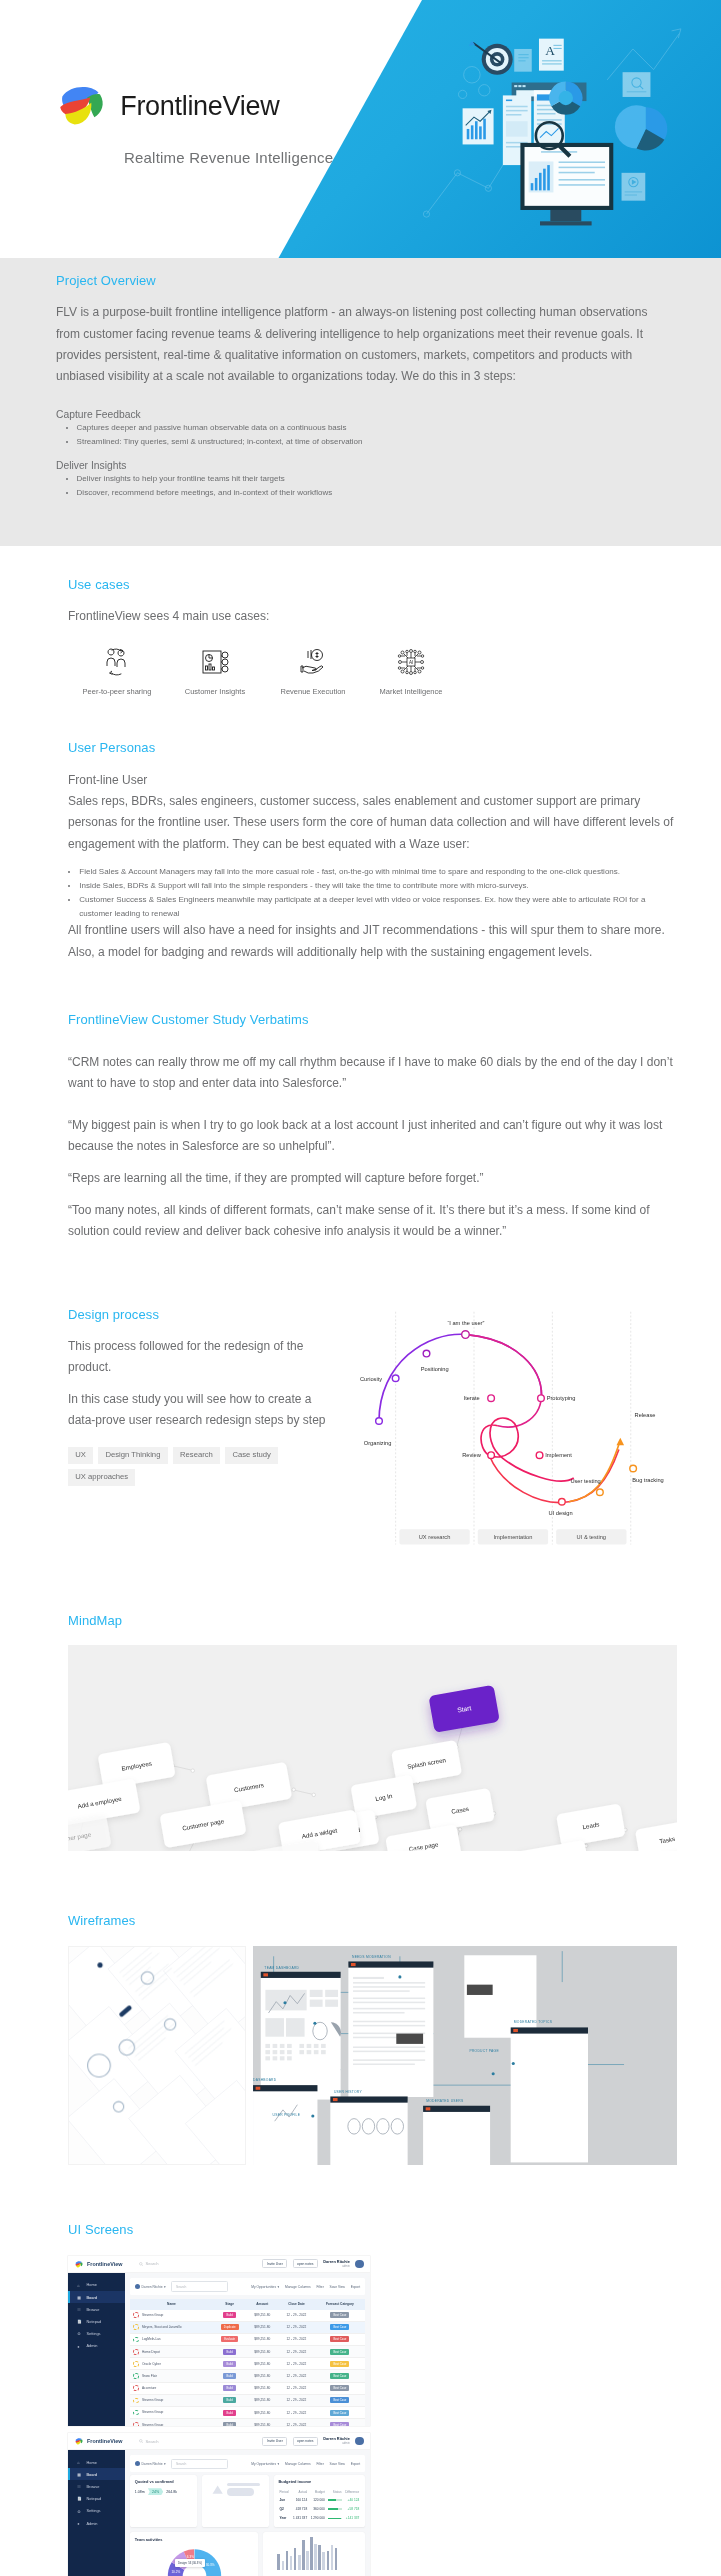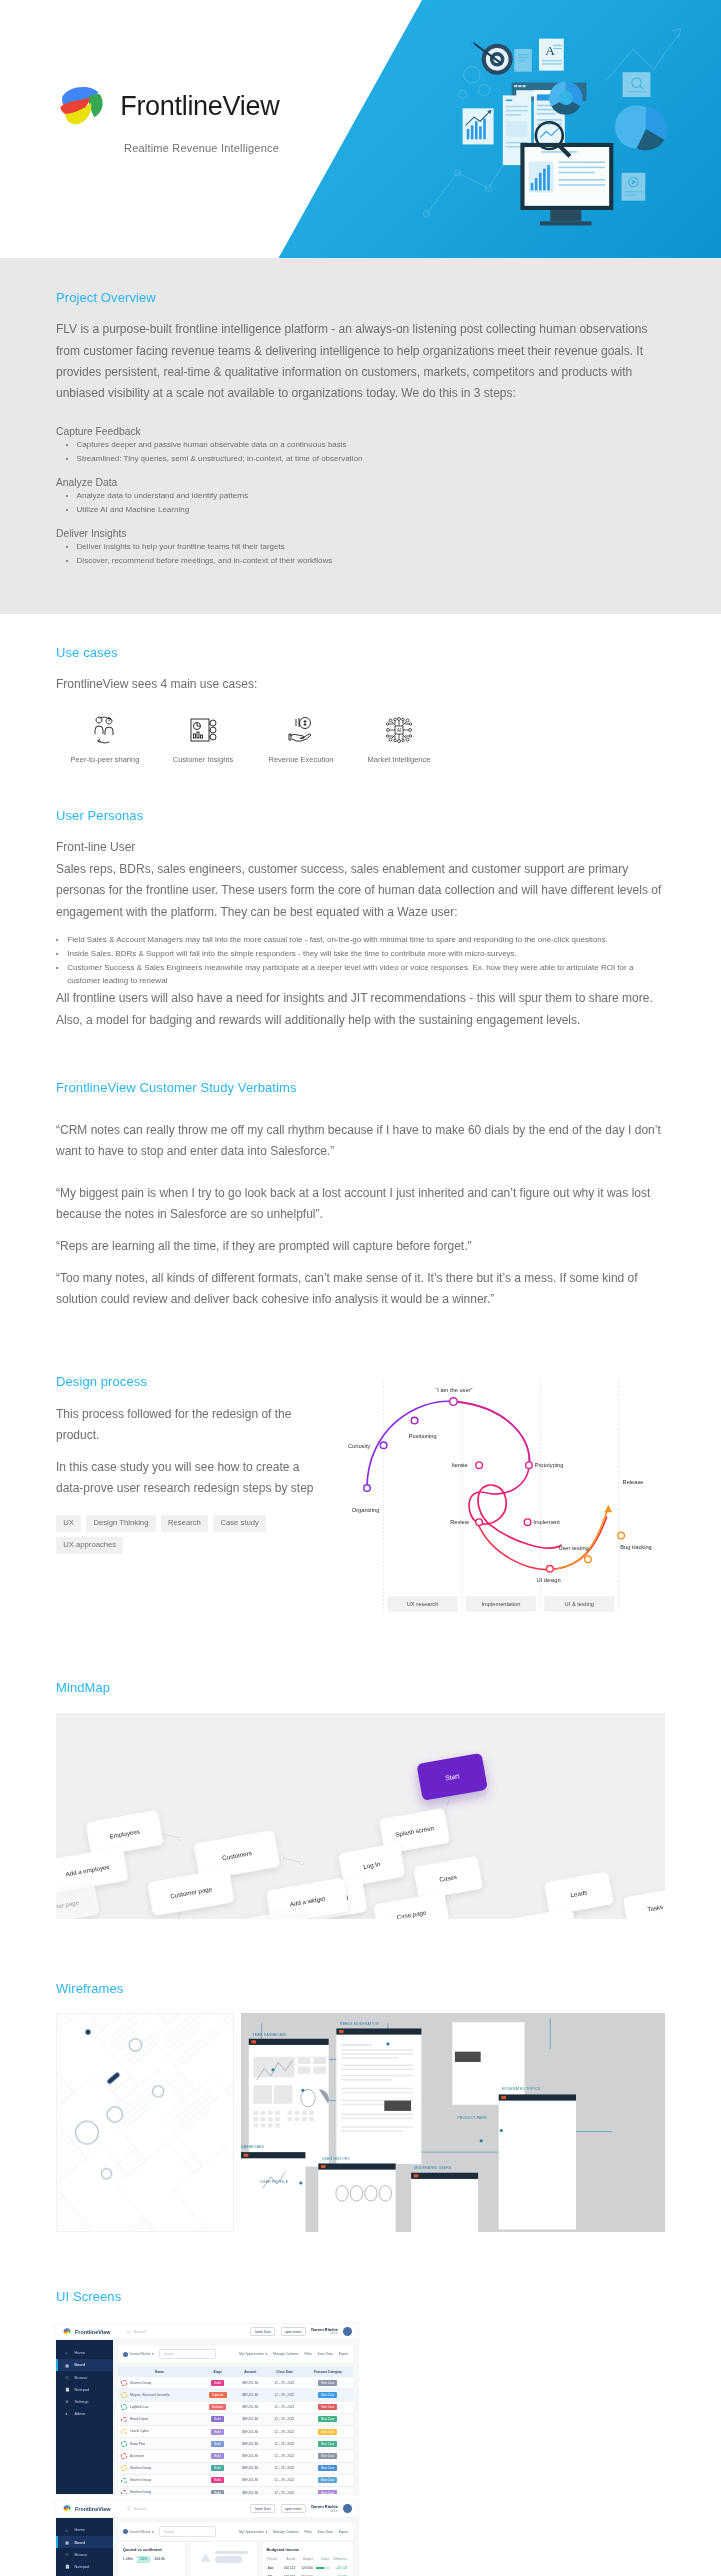--- a/index.html
+++ b/index.html
@@ -35,36 +35,36 @@
     position: absolute; left: 52px; top: 80px; z-index: 5;
     display: flex; flex-direction: column; align-items: flex-start;
   }
   .brand-row { display: flex; align-items: center; gap: 7.2px; }
   .brand-logo { width: 61px; height: 52px; position: relative; }
   .brand-name {
     font-size: 27px; color: #1c1c1c; letter-spacing: -0.3px;
     font-family: "Liberation Sans", sans-serif;
   }
   .brand-tag {
-    margin-top: 10px; margin-left: 72px;
-    font-size: 11px; color: #6f7173; letter-spacing: 0.2px;
+    margin-top: 17px; margin-left: 72px;
+    font-size: 15px; color: #6f7173; letter-spacing: 0.2px;
   }
   .hero-art { position: absolute; right: 20.6px; top: 18px; width: 289px; height: 222px; z-index: 3; opacity: .98; }
 
   
   .band-gray { background: #e8e8e8; }
-  .band-white { background: #ffffff; }
+  .band-white { background: #ffffff; padding-left: 12px; }
   .inner { width: 721px; padding: 0 56px; }
 
   h2.sec {
     color: #29b6f0;
     font-size: 13px;
     font-weight: normal;
     letter-spacing: 0.1px;
-    padding-top: 32px;
+    padding-top: 15px;
     padding-bottom: 4.1px;
   }
   p.body, li.body, .body {
     font-size: 12px;
     line-height: 1.78;
     color: #6d6e70;
   }
   h3.sub {
     font-size: 10.3px; font-weight: normal; color: #6d6e70;
     margin-top: 11.3px; margin-bottom: 1px;
@@ -313,27 +313,20 @@
     <div class="inner">
       <h2 class="sec">Project Overview</h2>
       <div class="sp"></div>
       <p class="body">FLV is a purpose-built frontline intelligence platform - an always-on listening post collecting human observations from customer facing revenue teams &amp; delivering intelligence to help organizations meet their revenue goals. It provides persistent, real-time &amp; qualitative information on customers, markets, competitors and products with unbiased visibility at a scale not available to organizations today. We do this in 3 steps:</p>
       <div class="sp"></div>
       <div>
         <h3 class="sub">Capture Feedback</h3>
         <ul class="bul">
           <li class="body">Captures deeper and passive human observable data on a continuous basis</li>
           <li class="body">Streamlined: Tiny queries, semi &amp; unstructured; in-context, at time of observation</li>
-        </ul>
-      </div>
-      <div>
-        <h3 class="sub">Analyze Data</h3>
-        <ul class="bul">
-          <li class="body">Analyze data to understand and identify patterns</li>
-          <li class="body">Utilize AI and Machine Learning</li>
         </ul>
       </div>
       <div>
         <h3 class="sub">Deliver Insights</h3>
         <ul class="bul">
           <li class="body">Deliver insights to help your frontline teams hit their targets</li>
           <li class="body">Discover, recommend before meetings, and in-context of their workflows</li>
         </ul>
       </div>
       <div style="height:46px"></div>

